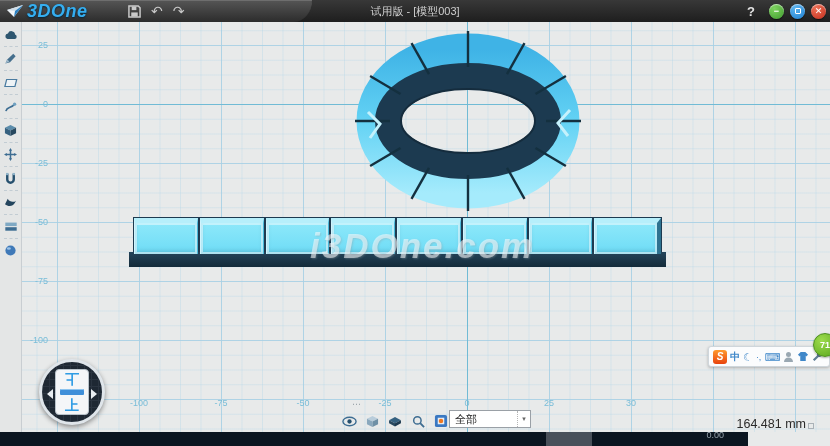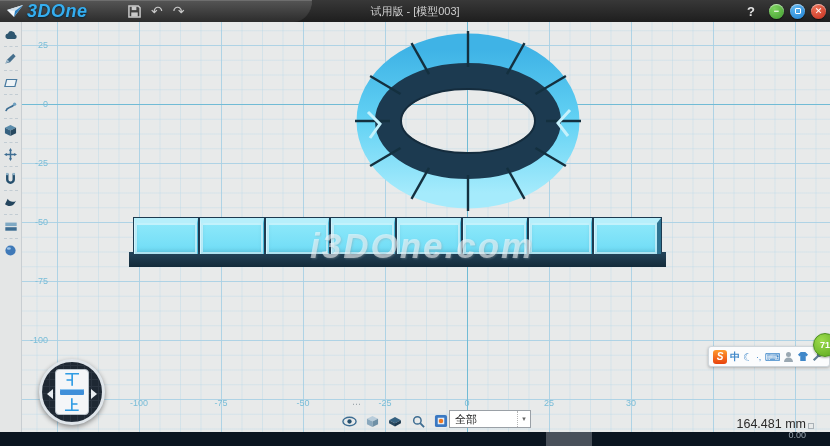--- a/index.html
+++ b/index.html
@@ -109,21 +109,21 @@
     background:linear-gradient(#ff9a2e,#e8420c); color:#fff; font-weight:bold; font-size:10px;
     display:flex; align-items:center; justify-content:center; font-style:italic; }
   .ime-g { color:#3f87c9; font-size:11px; line-height:14px; }
   .ime-cn { font-weight:bold; font-size:10px; }
   .badge { position:absolute; left:791px; top:311px; width:24px; height:24px; border-radius:50%;
     background:radial-gradient(circle at 35% 30%, #9edc4d, #58a51c); border:1px solid #4d8f1f;
     color:#fff; font-size:9px; font-weight:bold; display:flex; align-items:center;
     justify-content:center; z-index:19; box-shadow:0 1px 2px rgba(0,0,0,.3); }
 
   
-  .bottombar { position:absolute; left:0; bottom:0; width:830px; height:14px; background:#0b1520;
+  .bottombar { position:absolute; left:0; bottom:0; width:748px; height:14px; background:#0b1520;
     z-index:40; overflow:hidden; }
   .bb-seg { position:absolute; left:546px; top:0; width:46px; height:14px; background:#49505a; }
   .bb-val { position:absolute; right:24px; top:-2px; font-size:9px; color:#97a3ad; }
 </style>
 </head>
 <body>
 
 <div class="window">
 
   <div class="titlebar">

